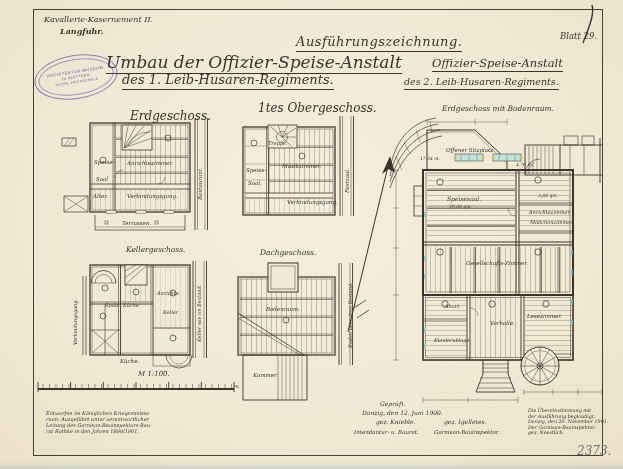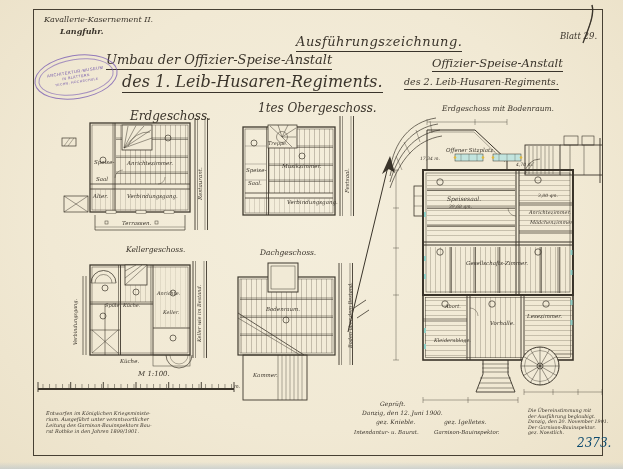--- a/index.html
+++ b/index.html
@@ -28,36 +28,36 @@
     transform:rotate(-9deg);
     display:flex; align-items:center; justify-content:center;
   }
   .stamp-inner {
     position:absolute; inset:3px; border:0.7px solid rgba(116,86,178,.6); border-radius:50%;
   }
   .stamp-text { text-align:center; color:rgba(104,76,168,.92); font-family:"Liberation Sans", sans-serif; }
   .stamp-text div { line-height:1.45; letter-spacing:.4px; }
   .s1 { font-size:4.2px; } .s2 { font-size:3.6px; } .s3 { font-size:3.4px; }
   .notes span { display:block; }
-  .blue { color:#0c4a6e; }
+  .blue { color:#737373;margin-top:8px; }
   .scanedge { position:absolute; left:0; bottom:0; width:623px; height:7px;
     background:linear-gradient(to bottom, rgba(173,190,205,0), rgba(173,190,205,.5)); }
 </style>
 </head>
 <body>
 
 <div class="frame"></div>
 
 <div class="t" style="left:44px;top:16px;font-size:8px;">Kavallerie-Kasernement II.</div>
 <div class="t" style="left:60px;top:27px;font-size:8px;font-weight:bold;">Langfuhr.</div>
 
 <div class="t u" style="left:296px;top:35px;font-size:13px;letter-spacing:.5px;">Ausführungszeichnung.</div>
 
-<div class="t u" style="left:106px;top:53px;font-size:13px;text-align:right;">Umbau der Offizier-Speise-Anstalt</div>
-<div class="t u" style="left:122px;top:73px;font-size:16px;">des 1. Leib-Husaren-Regiments.</div>
+<div class="t u" style="left:106px;top:53px;font-size:17px;text-align:right;">Umbau der Offizier-Speise-Anstalt</div>
+<div class="t u" style="left:122px;top:73px;font-size:13px;">des 1. Leib-Husaren-Regiments.</div>
 
 <div class="t u" style="left:432px;top:57px;font-size:11.5px;">Offizier-Speise-Anstalt</div>
 <div class="t u" style="left:404px;top:77px;font-size:9.5px;">des 2. Leib-Husaren-Regiments.</div>
 
 <div class="t" style="left:540px;top:32px;font-size:8.5px;margin-left:20px;">Blatt 29.</div>
 
 <svg class="plan" style="left:568px;top:3px;" width="34" height="42" viewBox="0 0 34 42">
   <path d="M24,2 C27,12 20,26 15,40" stroke="#3a342b" stroke-width="1.3" fill="none"></path>
   <path d="M24,2 C26,12 21,24 17,36" stroke="#3a342b" stroke-width="0.5" fill="none"></path>
 </svg>

